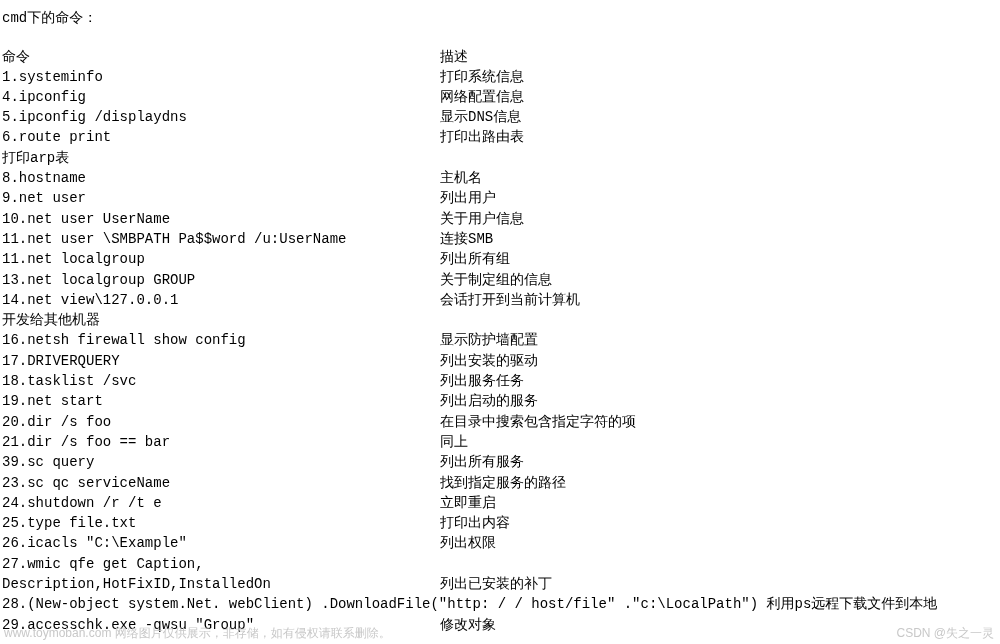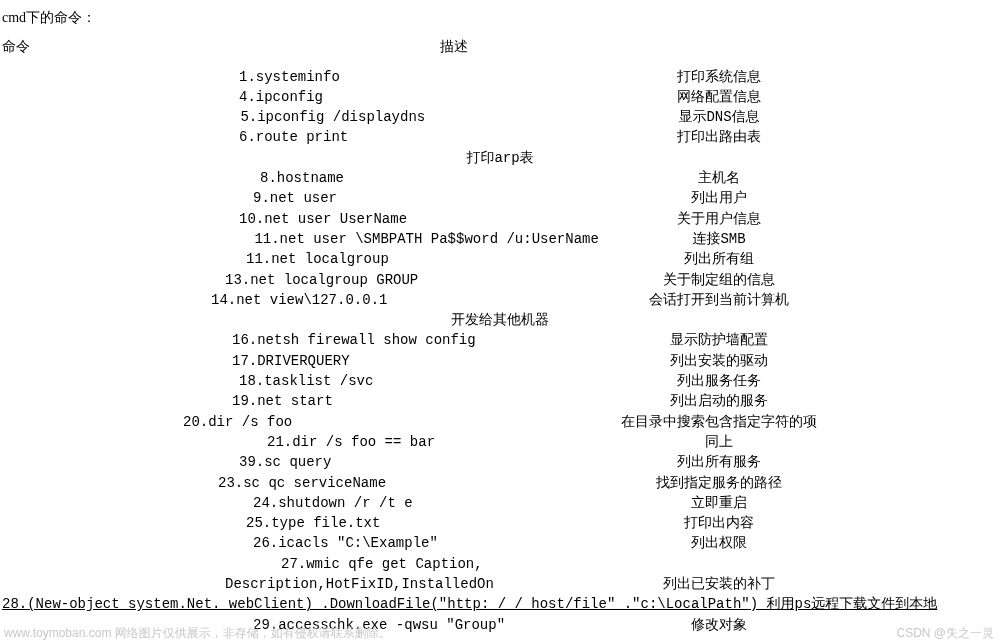--- a/index.html
+++ b/index.html
@@ -10,48 +10,46 @@
     body {
       font-family: "Courier New", Consolas, monospace, "Microsoft YaHei", sans-serif;
       font-size: 14px;
       color: #000;
       background: #fff;
       padding: 8px 2px;
       line-height: 1.45;
       width: 1000px;
     }
     .title {
-      font-family: Liberation Serif, serif;
-      margin-bottom: 8px;
+      font-family: Liberation Mono, monospace;
+      margin-bottom: 18px;
     }
     .header-row {
       display: flex;
-      margin-bottom: 10px;
+      margin-bottom: 0;
     }
     .row {
       display: flex;
       margin-bottom: 0;
-      justify-content: center;
     }
     .col-cmd {
       width: 438px;
       flex-shrink: 0;
       font-family: "Courier New", Consolas, monospace;
       white-space: pre-wrap;
     }
     .col-desc {
       font-family: Liberation Mono, monospace;
     }
     .header-label {
       font-family: "Microsoft YaHei", "PingFang SC", sans-serif;
     }
     .wrap-row {
       font-family: "Courier New", Consolas, monospace;
       white-space: pre-wrap;
-      text-decoration: underline;
     }
     .watermark {
       position: absolute;
       color: #c8c8c8;
       font-family: "Microsoft YaHei", sans-serif;
       font-size: 12px;
     }
     .watermark-bl {
       left: 2px;
       bottom: 2px;

